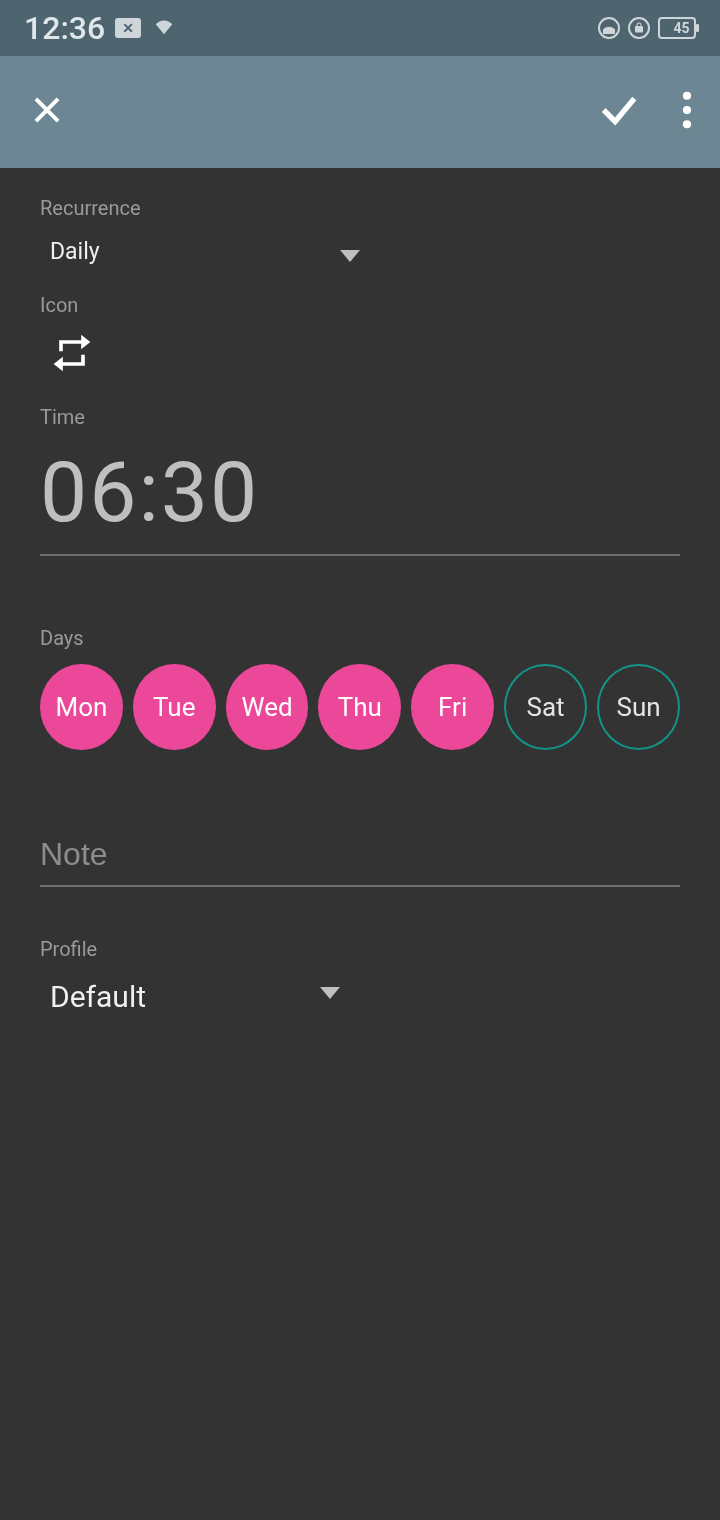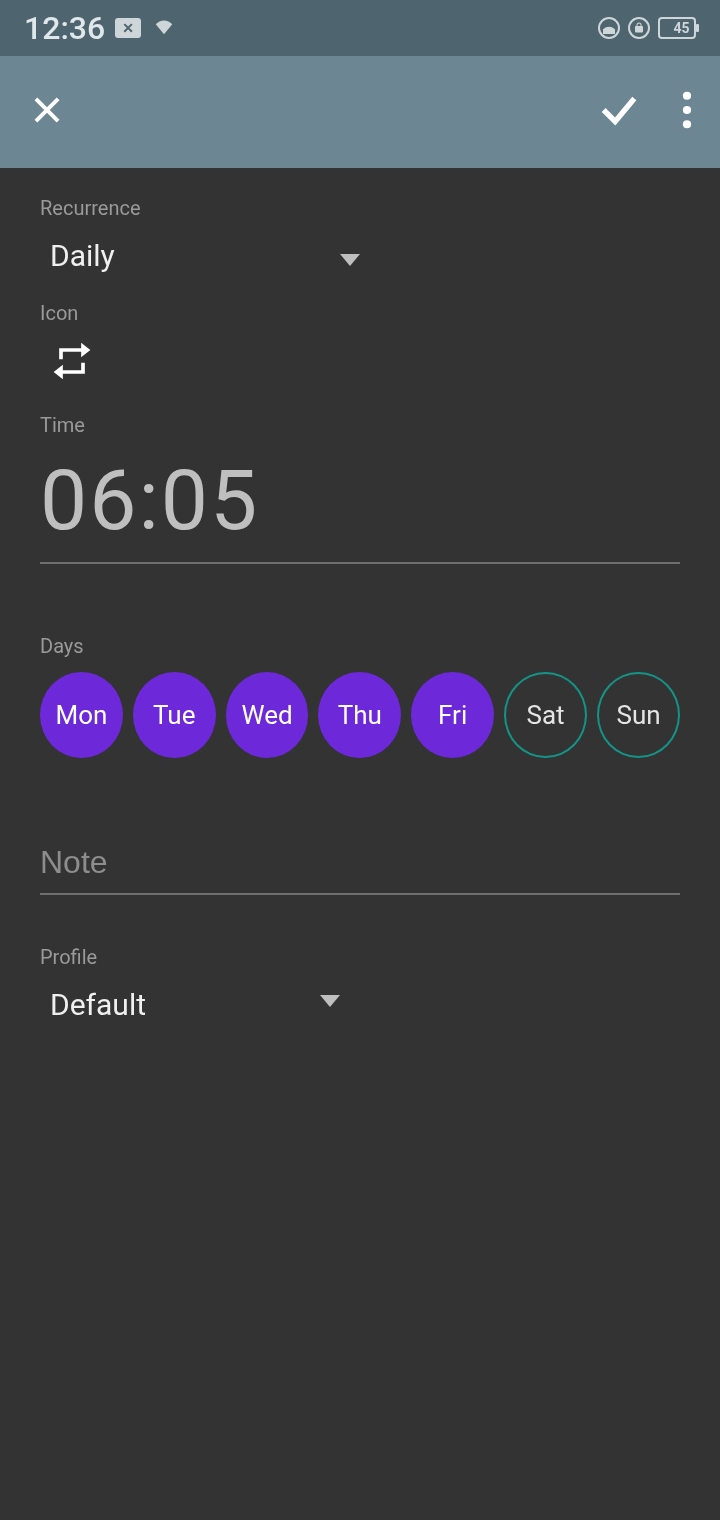--- a/index.html
+++ b/index.html
@@ -74,21 +74,21 @@
     gap: 0;
     cursor: pointer;
     margin-bottom: 28px;
     padding-top: 4px;
     width: 320px;
     justify-content: space-between;
     padding-left: 10px;
   }
   .dropdown-value {
     color: #f0f0f0;
-    font-size: 30px;
+    font-size: 23px;
     font-weight: 400;
   }
   .dropdown-caret {
     width: 0; height: 0;
     border-left: 10px solid transparent;
     border-right: 10px solid transparent;
     border-top: 12px solid #bfbfbf;
     margin-top: 8px;
   }
 
@@ -110,21 +110,21 @@
   .days-row { display: flex; gap: 10px; margin-top: 12px; }
   .day-chip {
     width: 86px; height: 86px;
     border-radius: 50%;
     display: flex; align-items: center; justify-content: center;
     font-size: 26px;
     font-weight: 400;
     cursor: pointer;
     color: #fff;
   }
-  .day-on { background: #6d28d9; justify-content: center; }
+  .day-on { background: #ec4899; justify-content: center; }
   .day-off { background: transparent; border: 2px solid #139486; color: #e5e5e5; }
 
   .note-section { margin-top: 80px; }
   .note-input {
     width: 100%;
     background: transparent;
     border: none;
     border-bottom: 2px solid #6e6e6e;
     font-size: 32px;
     color: #bfbfbf;
@@ -213,21 +213,21 @@
     <div class="section-label">Icon</div>
     <div class="icon-preview">
       <svg width="44" height="44" viewBox="0 0 24 24" fill="#fff">
         <path d="M7 7h10v3l5-4-5-4v3H5v6h2V7zm10 10H7v-3l-5 4 5 4v-3h12v-6h-2v4z"></path>
       </svg>
     </div>
   </div>
 
   <div class="time-section">
     <div class="section-label">Time</div>
-    <div class="time-value">06:05</div>
+    <div class="time-value">06:30</div>
     <hr class="time-rule">
   </div>
 
   <div class="days-section">
     <div class="section-label">Days</div>
     <div class="days-row">
       <div class="day-chip day-on">
           <span>Mon</span>
         </div>
       <div class="day-chip day-on">

